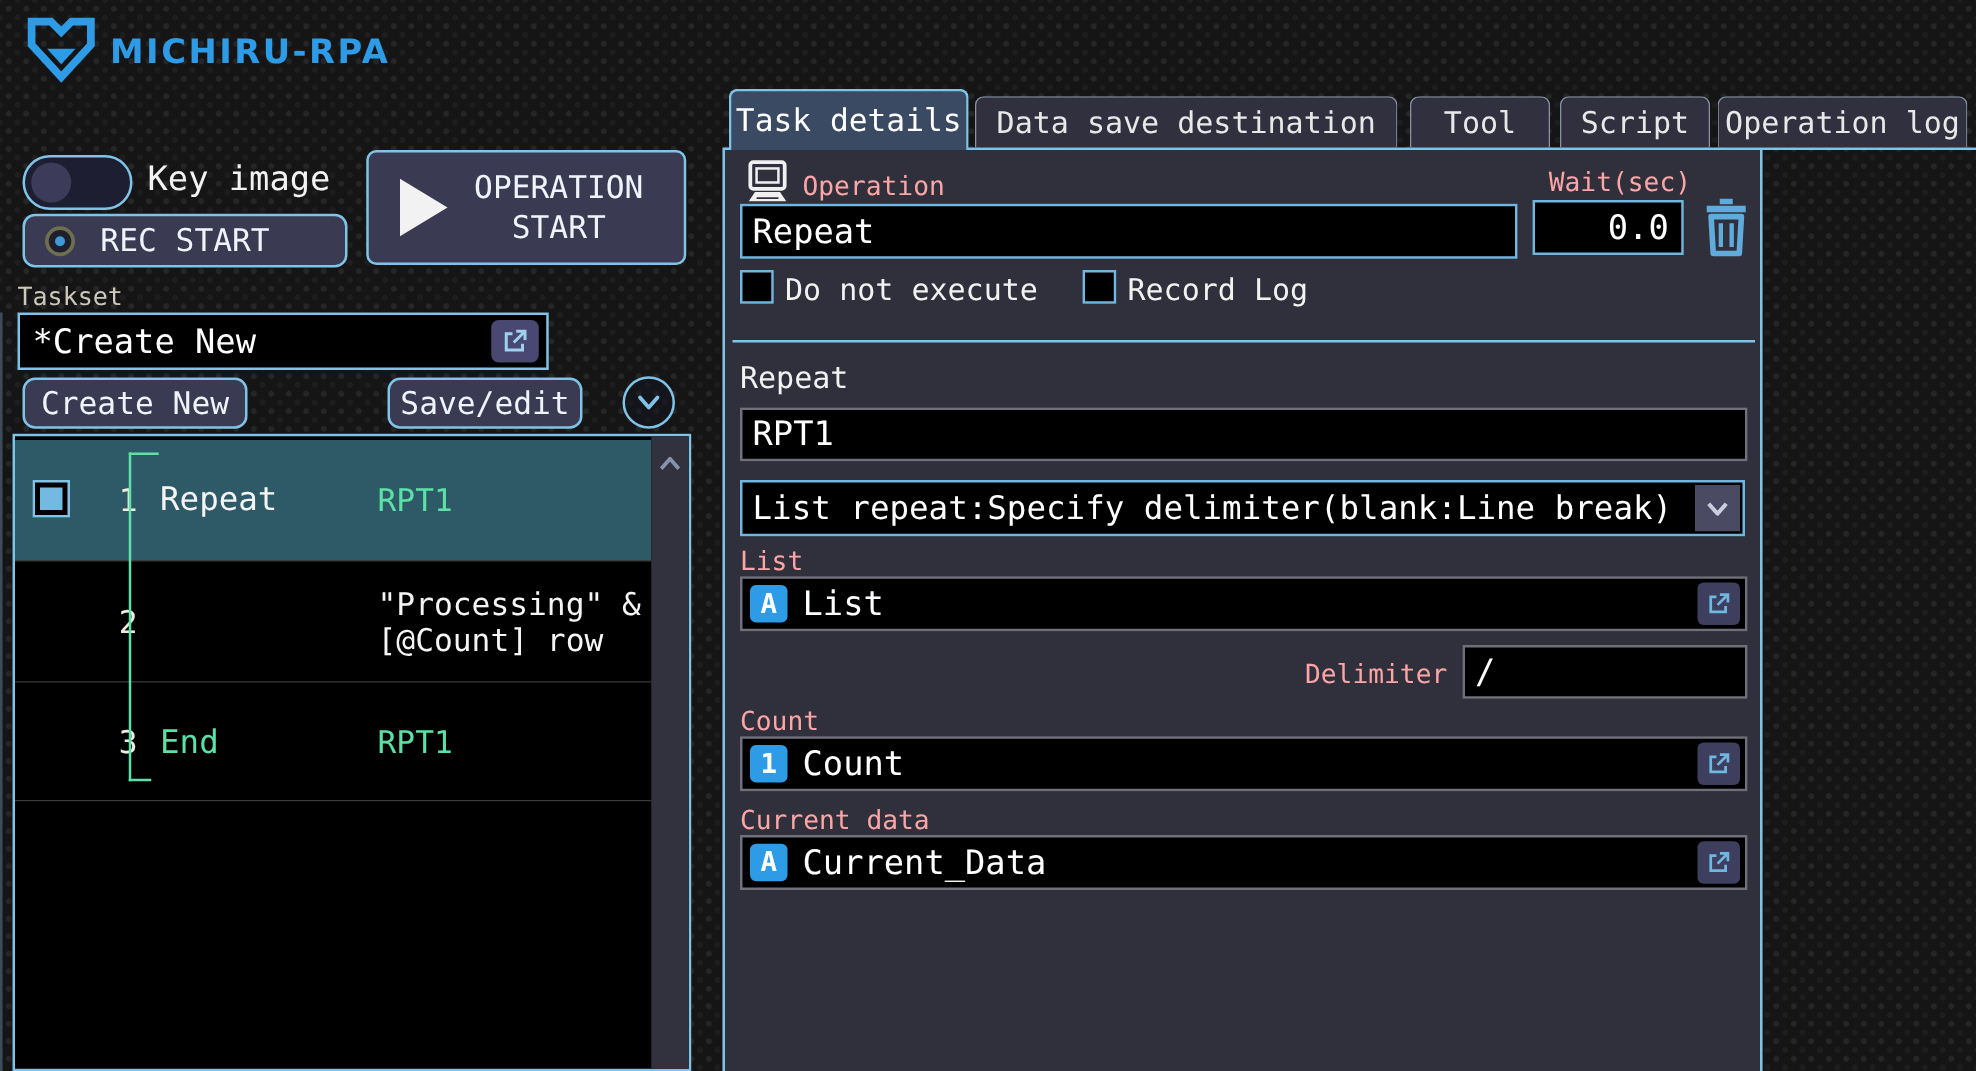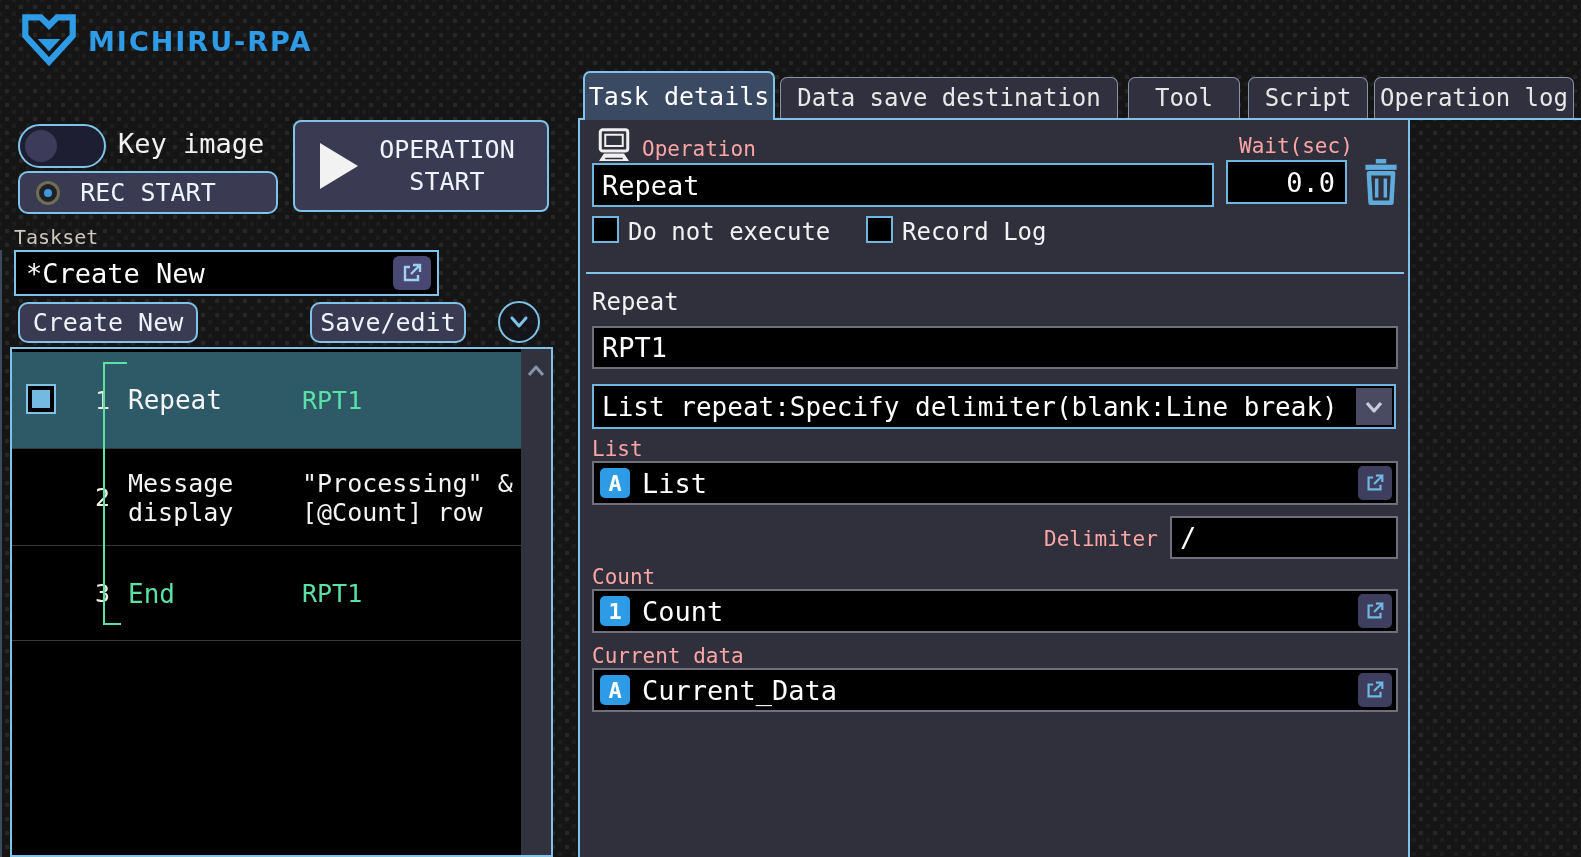--- a/index.html
+++ b/index.html
@@ -148,21 +148,20 @@
     <div class="t-row row-sel" style="top:3px; height:97px;">
       <span class="row-chk">
           <span class="row-chk-fill"></span>
         </span>
       <span class="cell c-num">1</span>
       <span class="cell c-name">Repeat</span>
       <span class="cell c-param green">RPT1</span>
     </div>
     <div class="t-row" style="top:101px; height:96px;">
       <span class="cell c-num">2</span>
-      <span class="cell c-name" style="font-size:25px;">Message display</span>
       <span class="cell c-param">"Processing" &amp; [@Count] row</span>
     </div>
     <div class="t-row" style="top:198px; height:94px;">
       <span class="cell c-num">3</span>
       <span class="cell c-name green">End</span>
       <span class="cell c-param green">RPT1</span>
     </div>
     <div class="loop-h1"></div>
     <div class="loop-v"></div>
     <div class="loop-h2"></div>

